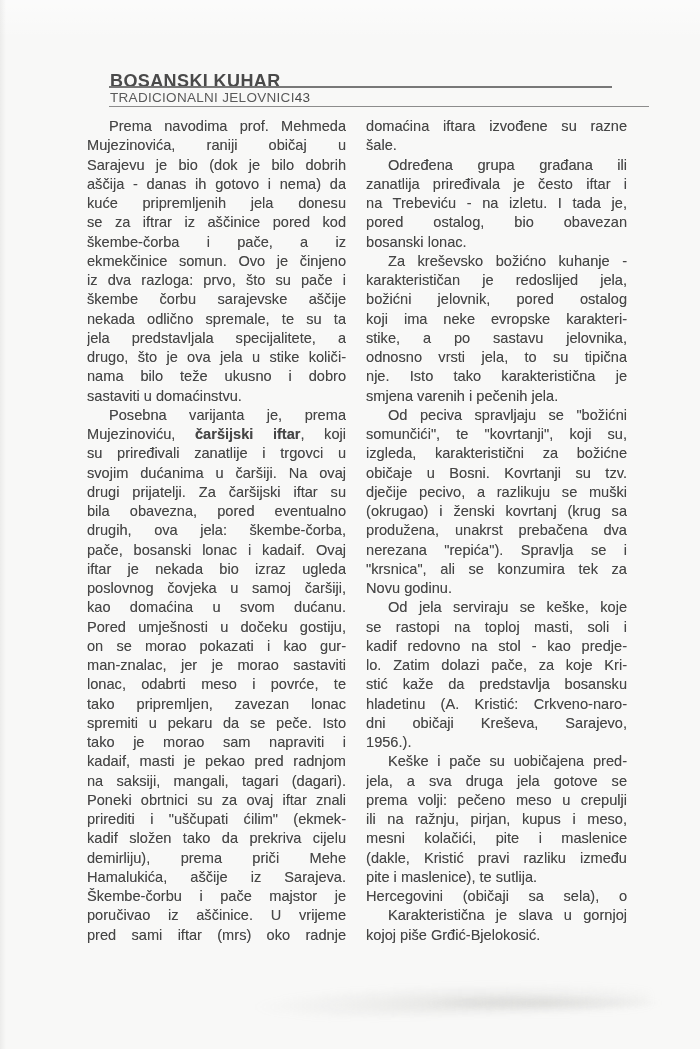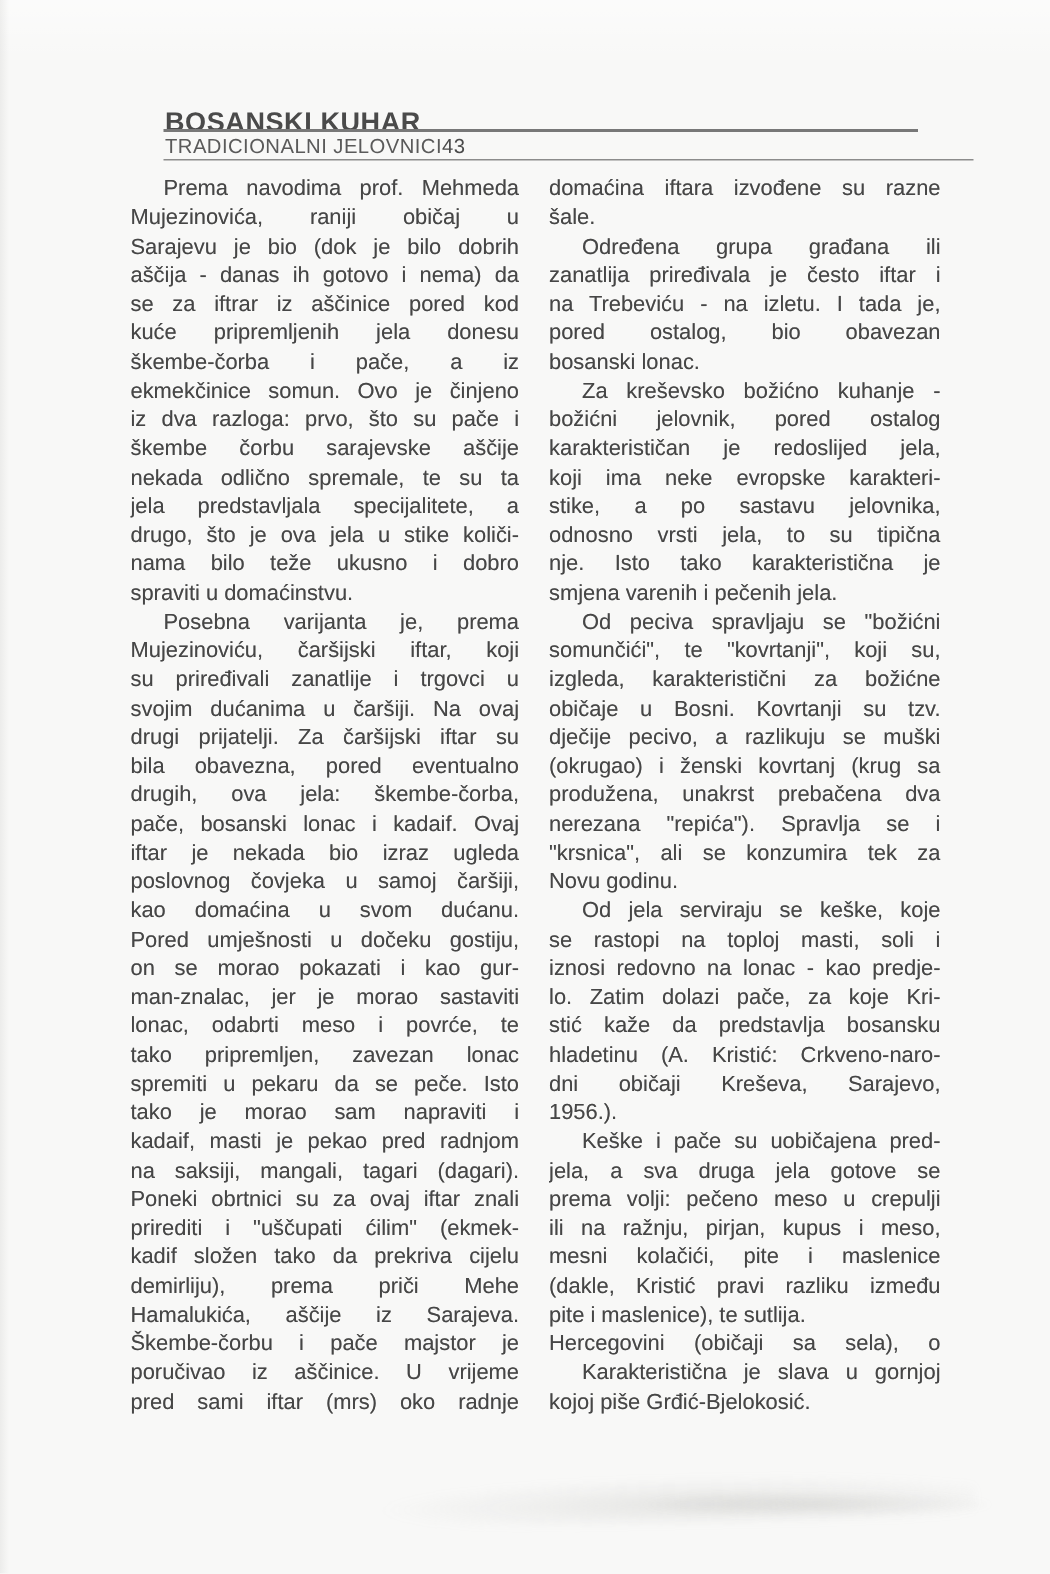--- a/index.html
+++ b/index.html
@@ -81,21 +81,21 @@
   .para { margin: 0; }
   .line {
     text-align: justify;
     text-align-last: justify;
     height: 19.25px;
     overflow: hidden;
     white-space: normal;
   }
   .line.end { text-align-last: left; }
   .line.first.indented { text-indent: 22px; }
-  b { font-weight: normal; }
+  b { font-weight: bold; }
   .scan-shadow {
     position: absolute;
     left: 250px;
     top: 985px;
     width: 400px;
     height: 30px;
     background: radial-gradient(ellipse at 55% 60%, rgba(160,160,156,0.22), rgba(160,160,156,0.0) 70%);
     filter: blur(3px);
     transform: rotate(-1.2deg);
   }
@@ -125,31 +125,31 @@
 
   <div class="rule rule-2"></div>
 
   <div class="cols">
     <div class="col col-left" id="col-left">
         <div class="para">
           <div class="line first indented">Prema navodima prof. Mehmeda</div>
           <div class="line">Mujezinovića, raniji običaj u</div>
           <div class="line">Sarajevu je bio (dok je bilo dobrih</div>
           <div class="line">aščija - danas ih gotovo i nema) da</div>
+          <div class="line">kuće pripremljenih jela donesu</div>
           <div class="line">se za iftrar iz aščinice pored kod</div>
-          <div class="line">kuće pripremljenih jela donesu</div>
           <div class="line">škembe-čorba i pače, a iz</div>
           <div class="line">ekmekčinice somun. Ovo je činjeno</div>
           <div class="line">iz dva razloga: prvo, što su pače i</div>
           <div class="line">škembe čorbu sarajevske aščije</div>
           <div class="line">nekada odlično spremale, te su ta</div>
           <div class="line">jela predstavljala specijalitete, a</div>
           <div class="line">drugo, što je ova jela u stike količi-</div>
           <div class="line">nama bilo teže ukusno i dobro</div>
-          <div class="line end">spraviti u domaćinstvu.</div>
+          <div class="line end">sastaviti u domaćinstvu.</div>
         </div>
         <div class="para">
           <div class="line first indented">Posebna varijanta je, prema</div>
           <div class="line">Mujezinoviću, <b>čaršijski iftar</b>, koji</div>
           <div class="line">su priređivali zanatlije i trgovci u</div>
           <div class="line">svojim dućanima u čaršiji. Na ovaj</div>
           <div class="line">drugi prijatelji. Za čaršijski iftar su</div>
           <div class="line">bila obavezna, pored eventualno</div>
           <div class="line">drugih, ova jela: škembe-čorba,</div>
           <div class="line">pače, bosanski lonac i kadaif. Ovaj</div>
@@ -182,22 +182,22 @@
         </div>
         <div class="para">
           <div class="line first indented">Određena grupa građana ili</div>
           <div class="line">zanatlija priređivala je često iftar i</div>
           <div class="line">na Trebeviću - na izletu. I tada je,</div>
           <div class="line">pored ostalog, bio obavezan</div>
           <div class="line end">bosanski lonac.</div>
         </div>
         <div class="para">
           <div class="line first indented">Za kreševsko božićno kuhanje -</div>
+          <div class="line">karakterističan je redoslijed jela,</div>
           <div class="line">božićni jelovnik, pored ostalog</div>
-          <div class="line">karakterističan je redoslijed jela,</div>
           <div class="line">koji ima neke evropske karakteri-</div>
           <div class="line">stike, a po sastavu jelovnika,</div>
           <div class="line">odnosno vrsti jela, to su tipična</div>
           <div class="line">nje. Isto tako karakteristična je</div>
           <div class="line end">smjena varenih i pečenih jela.</div>
         </div>
         <div class="para">
           <div class="line first indented">Od peciva spravljaju se "božićni</div>
           <div class="line">somunčići", te "kovrtanji", koji su,</div>
           <div class="line">izgleda, karakteristični za božićne</div>
@@ -205,21 +205,21 @@
           <div class="line">dječije pecivo, a razlikuju se muški</div>
           <div class="line">(okrugao) i ženski kovrtanj (krug sa</div>
           <div class="line">produžena, unakrst prebačena dva</div>
           <div class="line">nerezana "repića"). Spravlja se i</div>
           <div class="line">"krsnica", ali se konzumira tek za</div>
           <div class="line end">Novu godinu.</div>
         </div>
         <div class="para">
           <div class="line first indented">Od jela serviraju se keške, koje</div>
           <div class="line">se rastopi na toploj masti, soli i</div>
-          <div class="line">iznosi redovno na lonac - kao predje-</div>
+          <div class="line">kadif redovno na stol - kao predje-</div>
           <div class="line">lo. Zatim dolazi pače, za koje Kri-</div>
           <div class="line">stić kaže da predstavlja bosansku</div>
           <div class="line">hladetinu (A. Kristić: Crkveno-naro-</div>
           <div class="line">dni običaji Kreševa, Sarajevo,</div>
           <div class="line end">1956.).</div>
         </div>
         <div class="para">
           <div class="line first indented">Keške i pače su uobičajena pred-</div>
           <div class="line">jela, a sva druga jela gotove se</div>
           <div class="line">prema volji: pečeno meso u crepulji</div>

